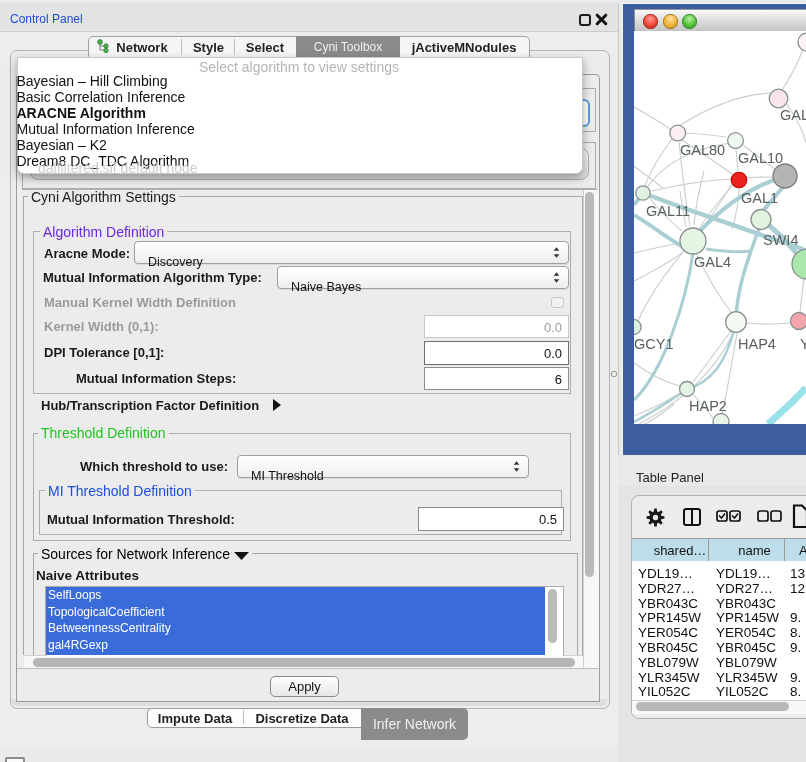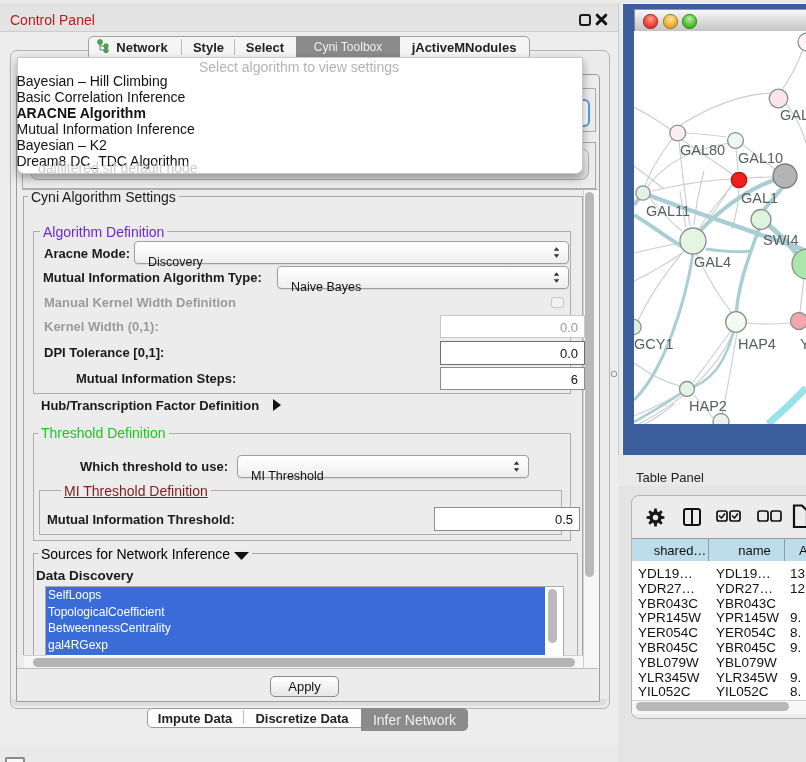--- a/index.html
+++ b/index.html
@@ -10,30 +10,30 @@
   .lbl{font-size:13px;font-weight:bold;color:#1a1a1a;white-space:nowrap;}
   .dis{color:#9b9b9b;}
   .fs{border:1px solid #adadad;}
   .legend{background:#ebebeb;padding:0 3px;white-space:nowrap;font-size:14px;line-height:14px;}
   .combo{border:1px solid #9f9f9f;border-radius:4px;
          background:linear-gradient(#ffffff, #f4f4f4 70%, #ededed);
          box-shadow:0 1px 1px rgba(0,0,0,0.08);}
   .combo .ct{position:absolute;left:13px;top:0;bottom:0;display:flex;align-items:center;
          font-size:12.5px;color:#111;margin-top:19px;}
   .arr{position:absolute;right:8px;top:50%;margin-top:-5.5px;width:7px;height:11px;}
-  .tf{background:#fff;font-size:13px;color:#111;text-align:right;margin-left:16px;}
+  .tf{background:#fff;font-size:13px;color:#111;text-align:right;}
   .tf span{position:absolute;right:6px;top:50%;transform:translateY(-50%);}
 </style>
 </head>
 <body>
 <div id="page">
 
   <div class="ab" id="cpwin" style="left:0;top:3px;width:618px;height:742px;background:#ededed;border-right:1px solid #c9c9c9;border-top:1px solid #d6d6d6;"></div>
   <div class="ab" style="left:0;top:3px;width:618px;height:28px;background:#e3e3e3;border-bottom:1px solid #cccccc;"></div>
-  <div class="ab" style="left:10px;top:12px;font-size:14px;color:#b91c1c;">Control Panel</div>
+  <div class="ab" style="left:10px;top:12px;font-size:12px;color:#1d4ed8;">Control Panel</div>
 
   <div class="ab" style="left:579px;top:14px;width:8px;height:8px;border:2px solid #1c1c1c;border-radius:3px;"></div>
   <svg class="ab" style="left:595px;top:13px;" width="13" height="13" viewBox="0 0 13 13">
     <path d="M2.2 2.2 L10.8 10.8 M10.8 2.2 L2.2 10.8" stroke="#111" stroke-width="3" stroke-linecap="round"></path>
   </svg>
 
   <div class="ab" style="left:10px;top:50px;width:598px;height:657px;border:1px solid #b4b4b4;border-radius:7px;background:#ececec;"></div>
   <div class="ab" style="left:11px;top:699px;width:596px;height:7px;background:#dedede;border-radius:0 0 6px 6px;"></div>
 
   <div class="ab" style="left:88px;top:36px;width:440px;height:22px;border:1px solid #a2a2a2;border-radius:5px;background:#f5f5f5;box-shadow:0 1px 0 rgba(255,255,255,.7);"></div>
@@ -115,44 +115,44 @@
   <div class="ab lbl" style="left:80px;top:459px;">Which threshold to use:</div>
   <div class="ab combo" style="left:237px;top:455px;width:290px;height:21px;">
      <div class="ct">MI Threshold</div>
      <svg class="arr" viewBox="0 0 8 12">
         <path d="M4 0 L7.2 4 H0.8 Z" fill="#333"></path>
         <path d="M4 12 L7.2 8 H0.8 Z" fill="#333"></path>
       </svg>
   </div>
 
   <div class="ab fs" style="left:39px;top:490px;width:521px;height:43px;"></div>
-  <div class="ab legend" style="left:61px;top:484px;color:#7f1d1d;text-decoration:underline;">MI Threshold Definition</div>
+  <div class="ab legend" style="left:45px;top:484px;color:#1d4ed8;">MI Threshold Definition</div>
   <div class="ab lbl" style="left:47px;top:512px;">Mutual Information Threshold:</div>
   <div class="ab tf" style="left:418px;top:507px;width:144px;height:22px;border:1px solid #8d8d8d;">
       <span>0.5</span>
     </div>
 
   <div class="ab" style="left:33px;top:553px;width:543px;height:101px;border:1px solid #a8a8a8;border-bottom:none;"></div>
   <div class="ab legend" style="left:38px;top:547px;">Sources for Network Inference <svg style="vertical-align:-1px;" width="15" height="8" viewBox="0 0 15 8">
         <path d="M0 0 H15 L7.5 8 Z" fill="#111"></path>
       </svg></div>
-  <div class="ab lbl" style="left:36px;top:568px;font-size:13.5px;">Data Discovery</div>
+  <div class="ab lbl" style="left:36px;top:568px;font-size:13.5px;">Naive Attributes</div>
 
   <div class="ab" style="left:45px;top:586px;width:517px;height:69px;background:#fff;border:1px solid #aaa;border-bottom:none;"></div>
   <div class="ab" style="left:46px;top:587px;width:499px;height:68px;background:#3a6cd9;"></div>
   <div class="ab" style="left:48px;top:587px;width:490px;font-size:12px;color:#fff;line-height:16.7px;">SelfLoops<br>TopologicalCoefficient<br>BetweennessCentrality<br>gal4RGexp</div>
   <div class="ab" style="left:548px;top:589px;width:9px;height:54px;background:#bbb;border-radius:5px;"></div>
 
   <div class="ab" style="left:270px;top:676px;width:67px;height:19px;border:1px solid #8a8a8a;border-radius:5px;background:linear-gradient(#ffffff,#e6e6e6);display:flex;align-items:center;justify-content:center;font-size:13px;color:#111;">Apply</div>
 
   <div class="ab" style="left:147px;top:708px;width:319px;height:18px;border:1px solid #9a9a9a;border-radius:5px;background:#fdfdfd;"></div>
   <div class="ab" style="left:243px;top:710px;width:1px;height:14px;background:#bcbcbc;"></div>
   <div class="ab" style="left:147px;top:708px;width:96px;height:20px;display:flex;align-items:center;justify-content:center;font-size:13px;font-weight:bold;color:#222;">Impute Data</div>
   <div class="ab" style="left:243px;top:708px;width:118px;height:20px;display:flex;align-items:center;justify-content:center;font-size:13px;font-weight:bold;color:#222;">Discretize Data</div>
-  <div class="ab" style="left:361px;top:708px;width:107px;height:23px;background:#8b8b8b;border-radius:0 5px 5px 0;display:flex;align-items:center;justify-content:center;font-size:14px;color:#f0f0f0;">Infer Network</div>
+  <div class="ab" style="left:361px;top:708px;width:107px;height:32px;background:#8b8b8b;border-radius:0 5px 5px 0;display:flex;align-items:center;justify-content:center;font-size:14px;color:#f0f0f0;">Infer Network</div>
 
   <div class="ab" style="left:5px;top:757px;width:16px;height:12px;border:2px solid #8a8a8a;border-radius:2px;background:linear-gradient(#fdfdfd,#e8e8e8);"></div>
 
   <div class="ab" style="left:611px;top:371px;width:4px;height:4px;border:1px solid #9a9a9a;border-radius:2px;"></div>
 
   <div class="ab" style="left:17px;top:57px;width:564px;height:115px;background:#fff;border:1px solid #c9c9c9;border-radius:0 0 7px 7px;box-shadow:0 4px 10px rgba(0,0,0,0.35);"></div>
   <div class="ab" style="left:17px;top:59px;width:564px;text-align:center;font-size:14px;color:#b4b4b4;">Select algorithm to view settings</div>
   <div class="ab" style="left:16.5px;top:74px;width:500px;font-size:14px;color:#111;line-height:15.9px;">Bayesian – Hill Climbing<br>Basic Correlation Inference<br><b>ARACNE Algorithm</b><br>Mutual Information Inference<br>Bayesian – K2<br>Dream8 DC_TDC Algorithm</div>
   <div class="ab" style="left:38px;top:160px;width:200px;height:13px;overflow:hidden;font-size:14px;color:#cdcdcd;">galfiltered.sif default node</div>
 

